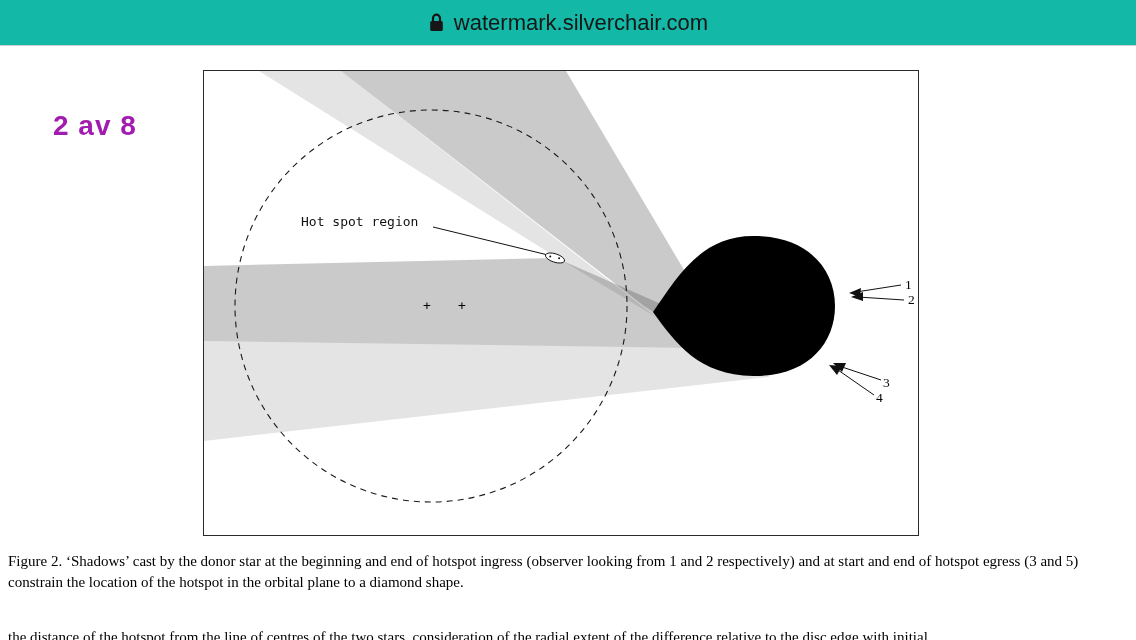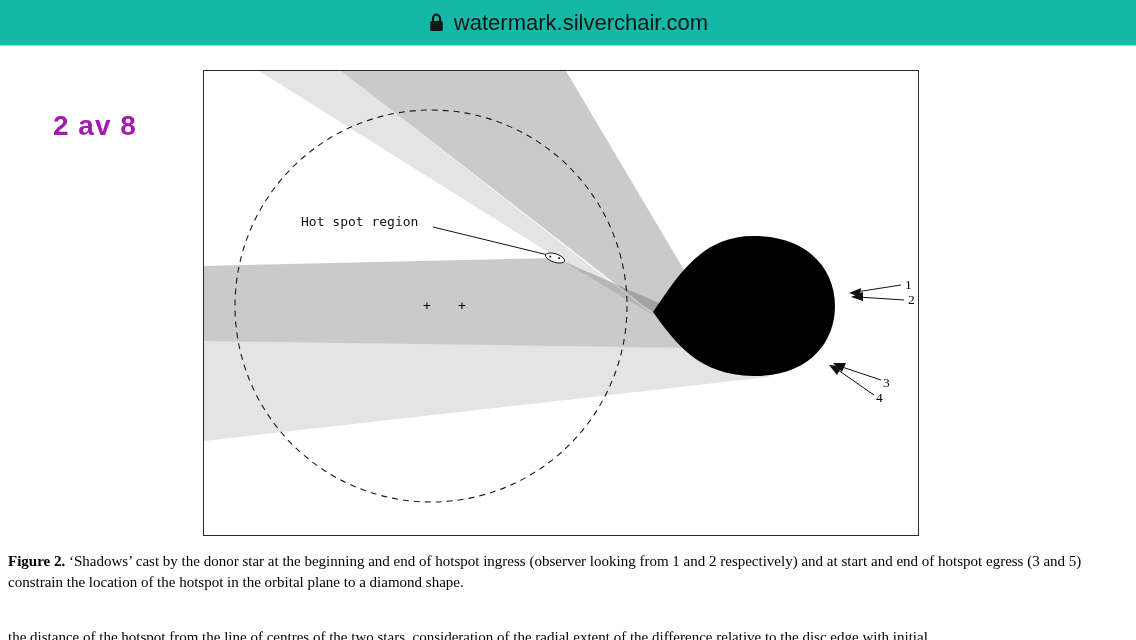--- a/index.html
+++ b/index.html
@@ -26,21 +26,21 @@
   .figbox{
     position:absolute;left:203px;top:70px;width:714px;height:464px;
     border:1px solid #2a2a2a;background:#ffffff;
   }
   .figbox svg{display:block;}
   
   .caption{
     position:absolute;left:8px;top:551px;width:1114px;
     font-size:15px;line-height:21px;color:#000;
   }
-  .caption b{font-weight:bold;}
+  .caption b{font-weight:normal;}
   
   .partial{
     position:absolute;left:8px;top:627px;width:1114px;
     font-size:15px;line-height:21px;color:#000;white-space:nowrap;
   }
 </style>
 </head>
 <body>
 
 <div class="topbar">

